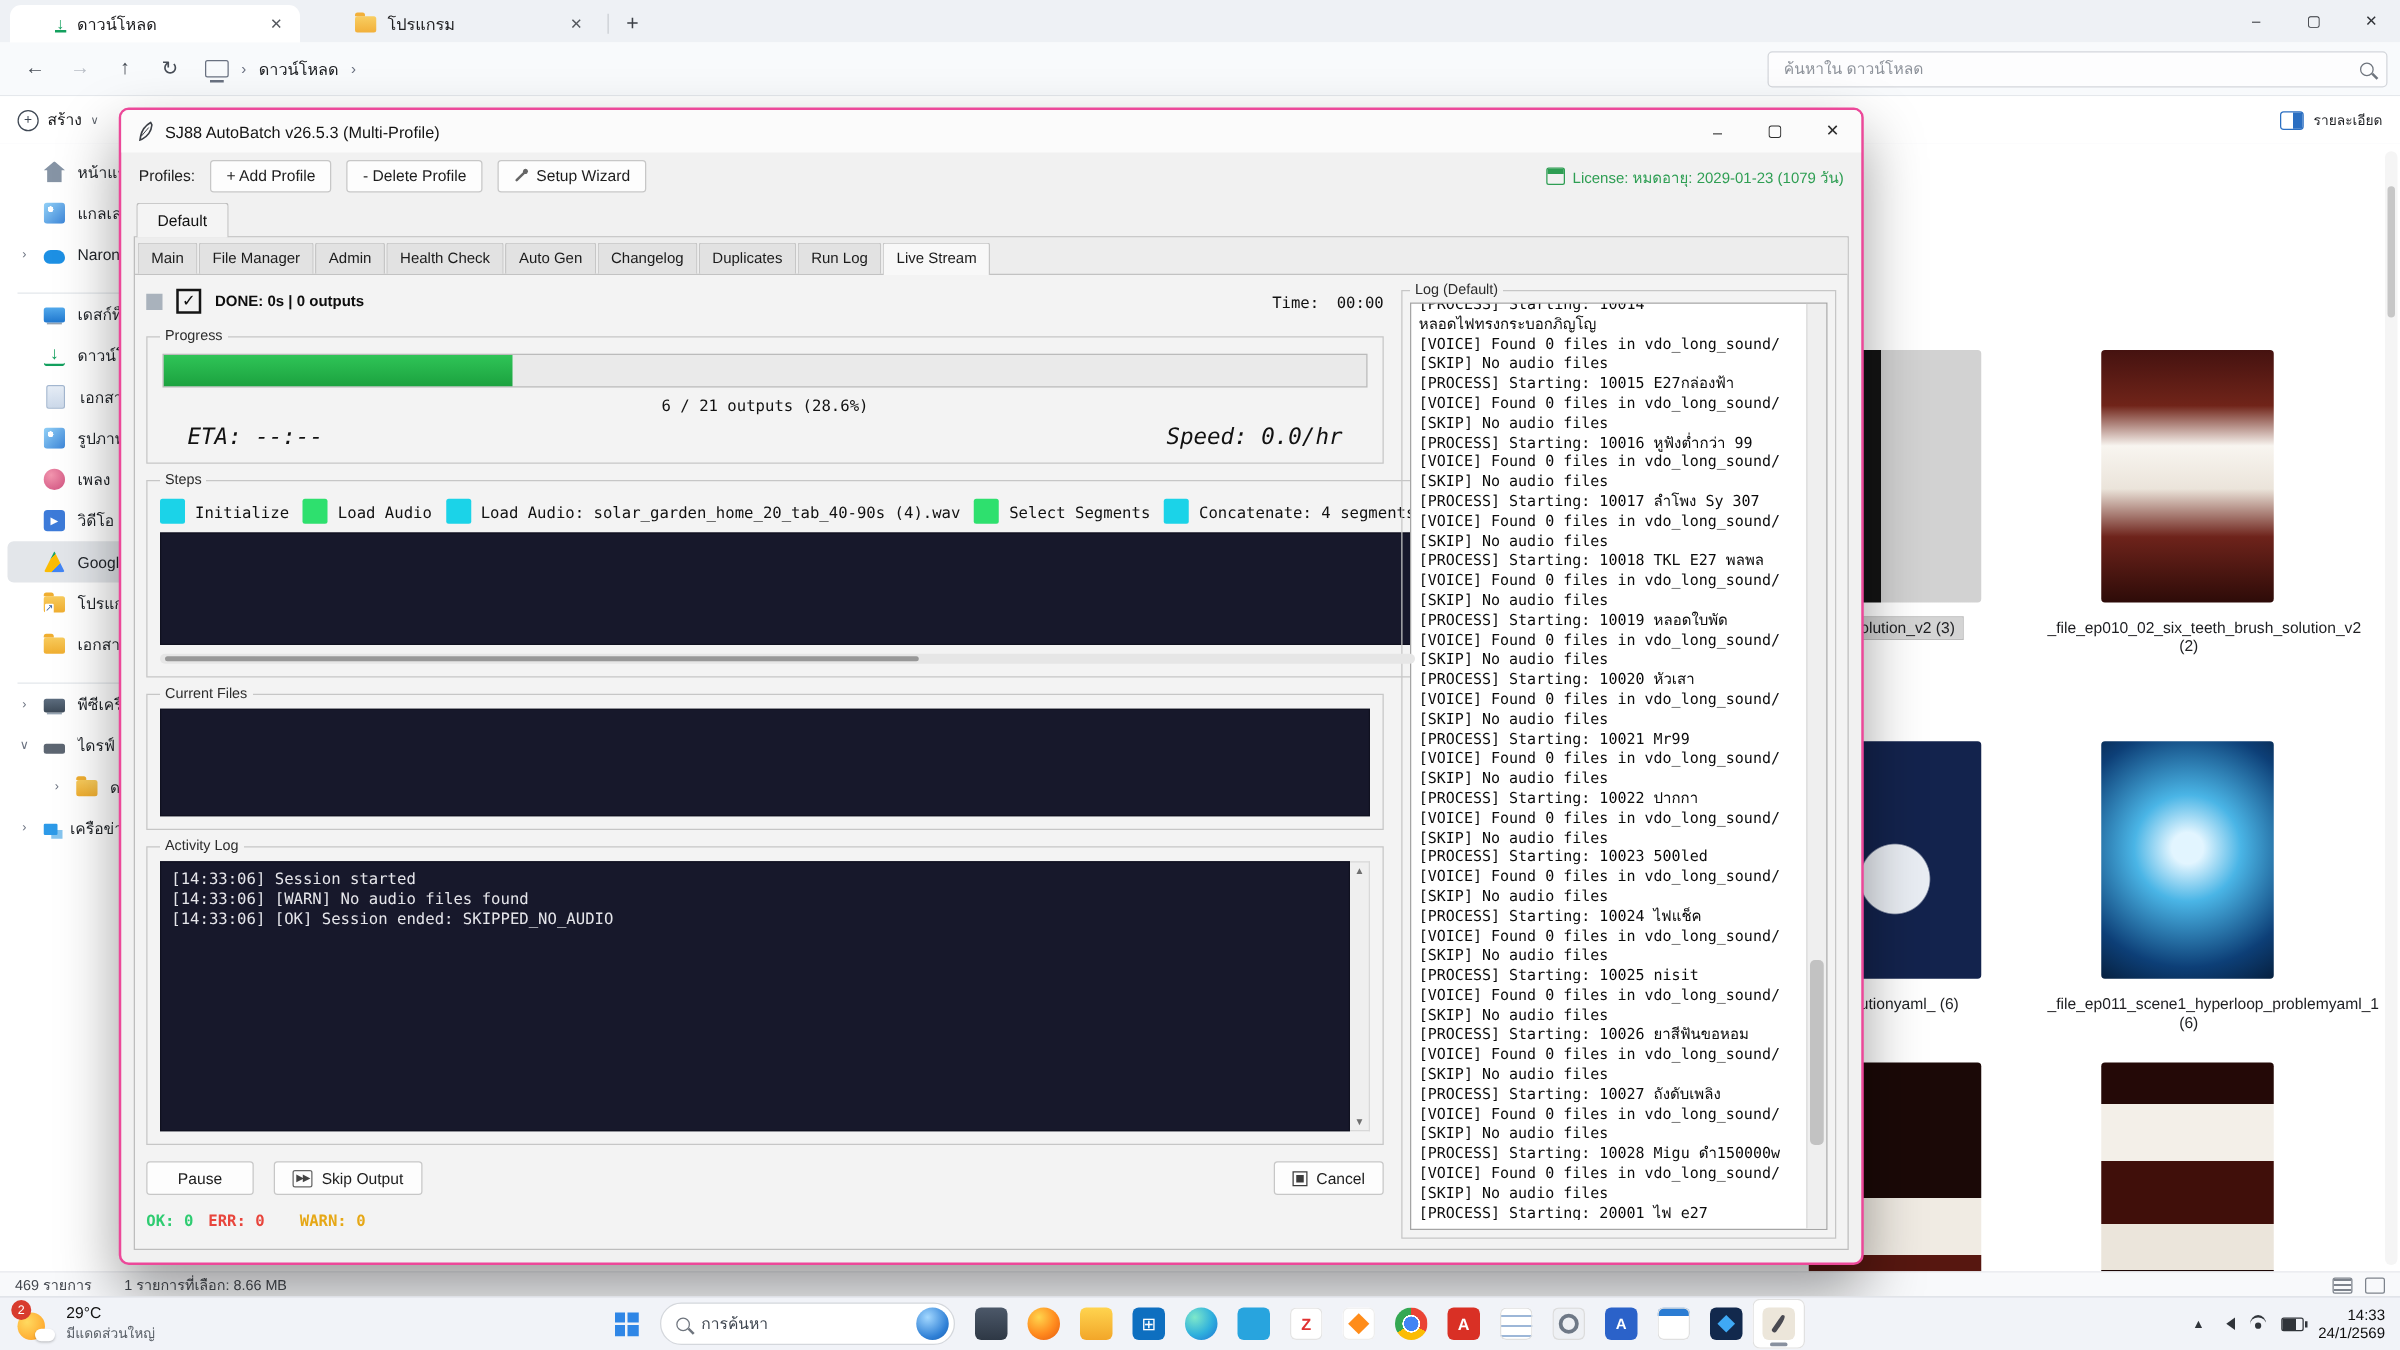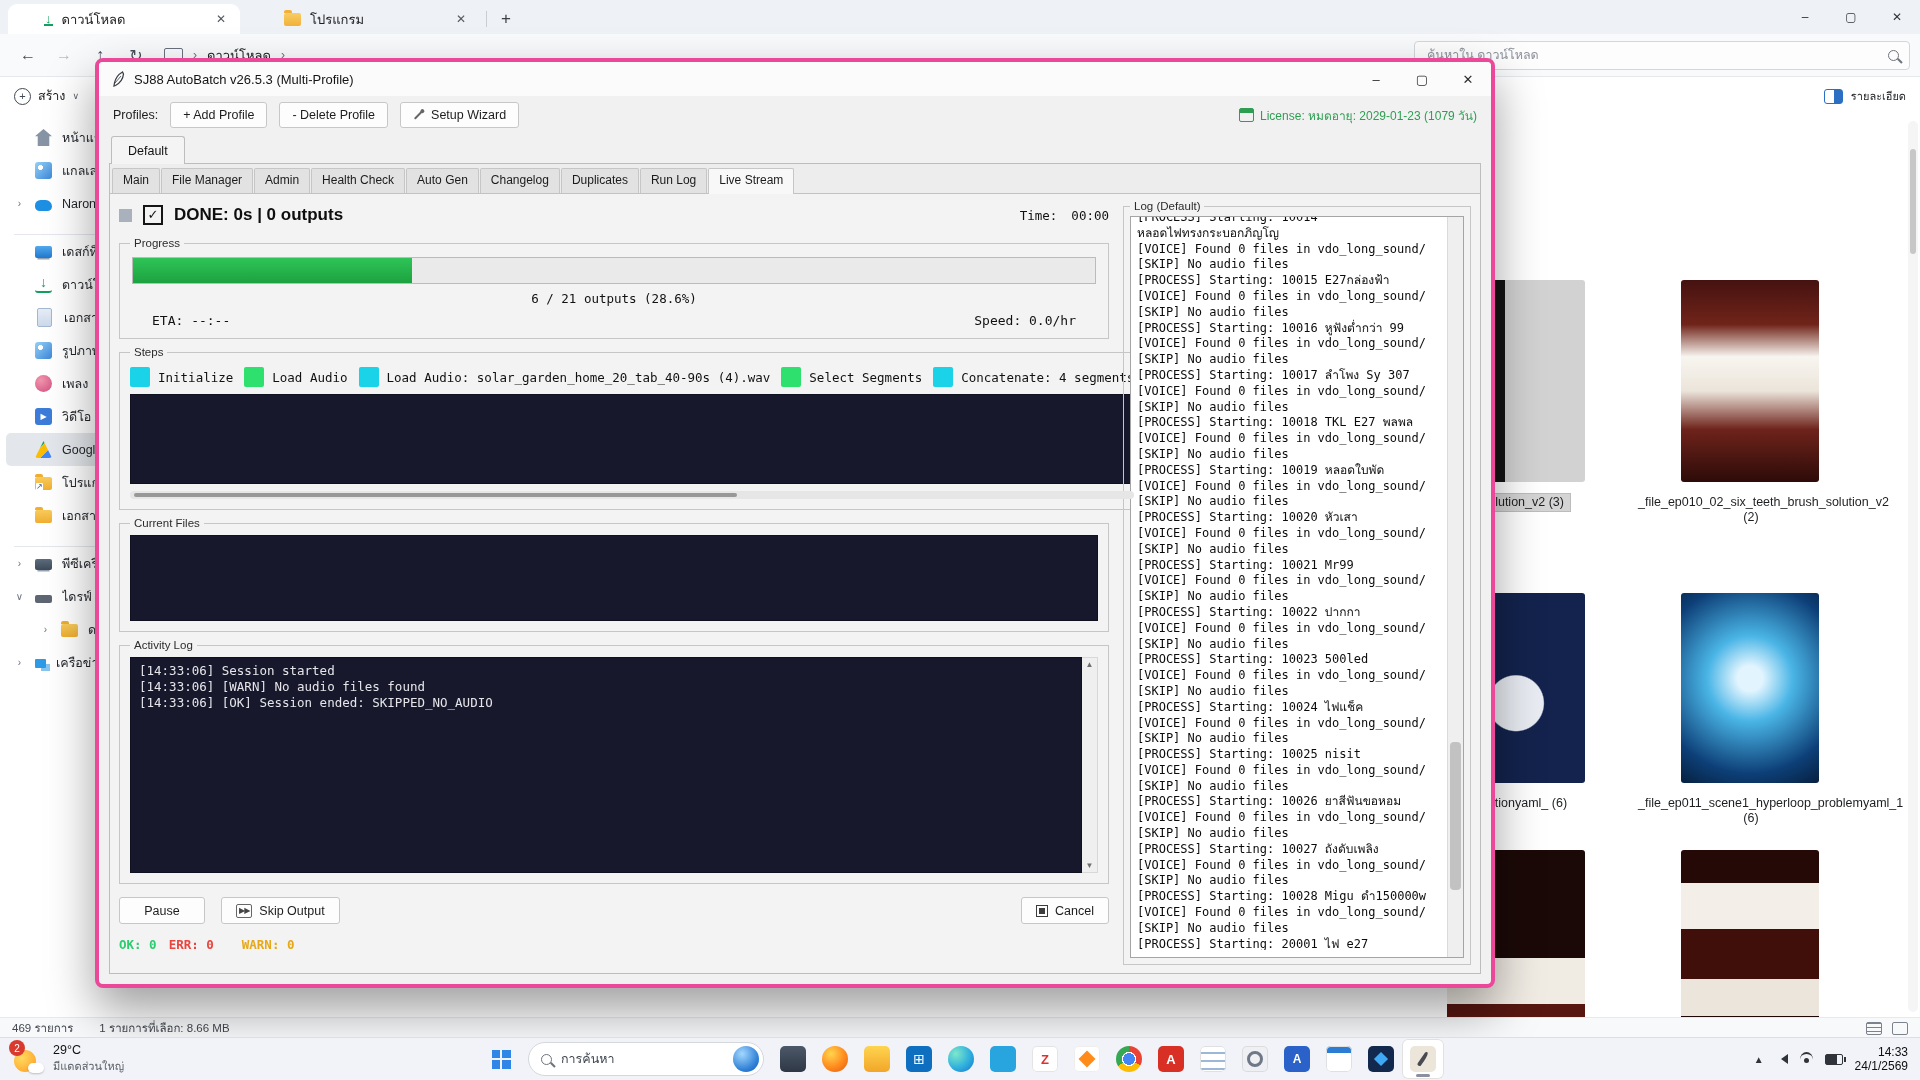--- a/index.html
+++ b/index.html
@@ -86,21 +86,21 @@
   .evscroll{position:absolute;right:2px;top:6px;bottom:6px;width:10px;background:#f5f5f5;border-radius:5px;}
   .evthumb{position:absolute;top:28px;left:2px;width:6px;height:105px;background:#c7c7c7;border-radius:3px;}
 
   .statusbar{position:absolute;left:0;right:0;bottom:0;height:20px;background:#f8f9fb;border-top:1px solid #e7e9ed;
              display:flex;align-items:center;gap:26px;padding:0 12px;font-size:11.5px;color:#43474e;}
   .sb-icons{margin-left:auto;display:flex;gap:10px;}
   .sb-ic1{width:14px;height:11px;border:1.4px solid #7d838c;border-radius:2px;}
   .sb-ic2{width:14px;height:11px;border:1.4px solid #7d838c;border-radius:2px;background:repeating-linear-gradient(180deg,#7d838c 0 1.5px,transparent 1.5px 4px);}
 
   
-  .dialog{position:absolute;left:95px;top:58px;width:1392px;height:922px;background:#f1f1f1;border:4px solid #ec4899;
+  .dialog{position:absolute;left:95px;top:86px;width:1392px;height:922px;background:#f1f1f1;border:2px solid #ec4899;
           border-radius:8px;box-shadow:0 22px 48px rgba(0,0,0,.38);z-index:10;overflow:hidden;}
   .dtitle{height:34px;display:flex;align-items:center;gap:9px;padding-left:12px;background:#fbfbfb;font-size:13px;color:#141414;}
   .dctl{margin-left:auto;display:flex;height:34px;}
   .dbtn{width:46px;display:flex;align-items:center;justify-content:center;font-size:13px;color:#2e2e2e;}
   .prow{height:38px;display:flex;align-items:center;gap:12px;padding:0 14px;font-size:12.5px;color:#1d1d1d;}
   .pbtn{height:26px;padding:0 12px;background:#fdfdfd;border:1px solid #c7c7c7;border-radius:3px;font-size:12.5px;
         display:flex;align-items:center;gap:7px;color:#1d1d1d;}
   .wandic{width:11px;height:2px;background:#666;border-radius:1px;transform:rotate(-45deg);position:relative;}
   .wandic::after{content:"";position:absolute;right:-2px;top:-1px;width:4px;height:4px;background:#666;border-radius:50%;}
   .license{margin-left:auto;color:#2e9e53;font-size:12px;display:flex;align-items:center;gap:6px;}
@@ -113,29 +113,29 @@
   .ntab{padding:4px 10px 5px;font-size:12px;color:#1b1b1b;background:#e2e2e2;border:1px solid #c6c6c6;border-bottom:none;
         margin-right:1px;border-radius:2px 2px 0 0;}
   .ntab.active{background:#f8f8f8;margin-bottom:-1px;padding-bottom:7px;}
   .cols{position:absolute;top:36px;left:9px;right:9px;bottom:8px;display:flex;gap:14px;}
   .leftcol{width:990px;display:flex;flex-direction:column;}
   .rightcol{flex:1;display:flex;}
 
   .runrow{display:flex;align-items:center;gap:11px;height:30px;}
   .stopsq{width:13px;height:13px;background:#a9b2bc;}
   .cbx{width:16px;height:16px;border:2px solid #151515;font-weight:700;font-size:13px;line-height:15px;text-align:center;color:#111;}
-  .done{font-size:17px;font-weight:700;color:#0e0e0e;}
+  .done{font-size:12px;font-weight:700;color:#0e0e0e;}
   .timebox{margin-left:auto;display:flex;gap:14px;font-size:12.5px;color:#111;}
 
   fieldset{border:1px solid #c6c6c6;margin:7px 0 0;padding:4px 10px 10px;}
   legend{font-size:11.5px;color:#2c2c2c;padding:0 4px;}
   .ptrack{height:25px;background:#eaeaea;border:1px solid #bbb;margin:4px 2px 0;}
   .pfill{height:100%;background:linear-gradient(180deg,#2fc457,#1ca23f);}
   .pcenter{text-align:center;font-size:12.5px;color:#111;margin-top:7px;}
-  .prow2{display:flex;font-size:13px;color:#111;margin-top:7px;padding:0 22px;}
+  .prow2{display:flex;font-size:18px;color:#111;margin-top:7px;padding:0 22px;font-style:italic;}
   .prow2 .spd{margin-left:auto;}
 
   .chips{display:flex;align-items:center;gap:11px;height:30px;font-size:12.5px;color:#111;white-space:nowrap;overflow:hidden;}
   .chip{display:flex;align-items:center;gap:8px;}
   .swatch{width:20px;height:20px;border-radius:2px;}
   .darkpanel{background:#17182b;border:1px solid #101120;}
   .steps-panel{height:88px;margin-top:2px;}
   .hscroll{height:8px;background:#e6e6e6;border-radius:4px;margin-top:7px;position:relative;}
   .hthumb{position:absolute;left:4px;top:2px;width:60%;height:4px;background:#989898;border-radius:2px;}
   .cf-panel{height:84px;margin-top:2px;}

